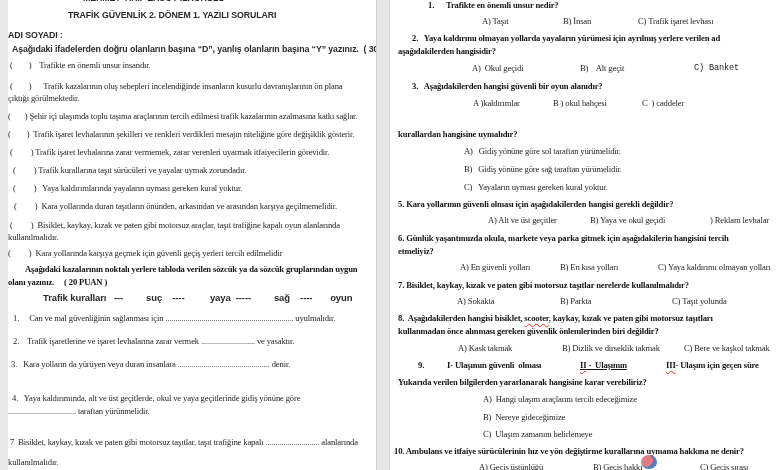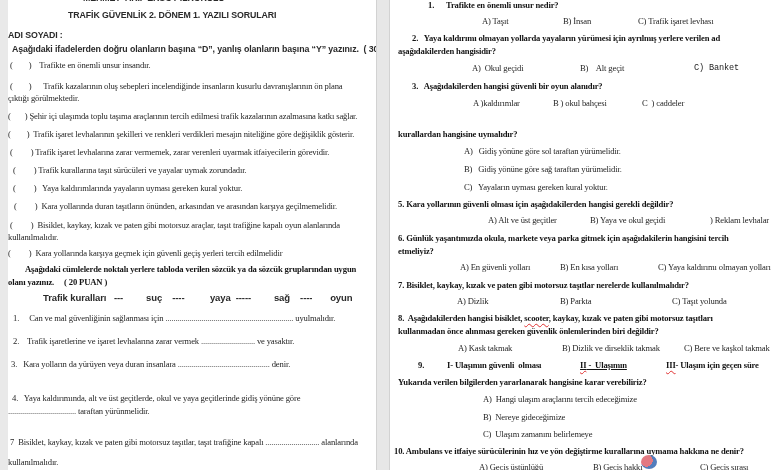--- a/index.html
+++ b/index.html
@@ -35,21 +35,21 @@
       <div class="line serif" style="left: 0px; top: 94px;">çıktığı görülmektedir.</div>
       <div class="line serif" style="left: 0px; top: 112px;">(       ) Şehir içi ulaşımda toplu taşıma araçlarının tercih edilmesi trafik kazalarının azalmasına katkı sağlar.</div>
       <div class="line serif" style="left: 0px; top: 130px;">(        )  Trafik işaret levhalarının şekilleri ve renkleri verdikleri mesajın niteliğine göre değişiklik gösterir.</div>
       <div class="line serif" style="left: 2px; top: 148px;">(         ) Trafik işaret levhalarına zarar vermemek, zarar verenleri uyarmak itfaiyecilerin görevidir.</div>
       <div class="line serif" style="left: 5px; top: 166px;">(         ) Trafik kurallarına taşıt sürücüleri ve yayalar uymak zorundadır.</div>
       <div class="line serif" style="left: 5px; top: 184px;">(         )   Yaya kaldırımlarında yayaların uyması gereken kural yoktur.</div>
       <div class="line serif" style="left: 6px; top: 202px;">(         )  Kara yollarında duran taşıtların önünden, arkasından ve arasından karşıya geçilmemelidir.</div>
       <div class="line serif" style="left: 2px; top: 221px;">(         )  Bisiklet, kaykay, kızak ve paten gibi motorsuz araçlar, taşıt trafiğine kapalı oyun alanlarında</div>
       <div class="line serif" style="left: 0px; top: 233px;">kullanılmalıdır.</div>
       <div class="line serif" style="left: 0px; top: 249px;">(         )  Kara yollarında karşıya geçmek için güvenli geçiş yerleri tercih edilmelidir</div>
-      <div class="line serif-bold" style="left: 17px; top: 265px;">Aşağıdaki cümlelerde noktalı yerlere tabloda verilen sözcük ya da sözcük gruplarından uygun</div>
+      <div class="line serif-bold" style="left: 17px; top: 265px;">Aşağıdaki kazalarının noktalı yerlere tabloda verilen sözcük ya da sözcük gruplarından uygun</div>
       <div class="line serif-bold" style="left: 0px; top: 278px;">olanı yazınız.     ( 20 PUAN )</div>
       <div class="line sans-bold" style="left: 35px; top: 293px; font-size: 9.5px;">Trafik kuralları   ---         suç    ----          yaya  -----         sağ    ----       oyun</div>
       <div class="line serif" style="left: 5px; top: 314px;">1.     Can ve mal güvenliğinin sağlanması için ................................................................ uyulmalıdır.</div>
       <div class="line serif" style="left: 5px; top: 337px;">2.    Trafik işaretlerine ve işaret levhalarına zarar vermek ........................... ve yasaktır.</div>
       <div class="line serif" style="left: 3px; top: 360px;">3.   Kara yolların da yürüyen veya duran insanlara .............................................. denir.</div>
       <div class="line serif" style="left: 4px; top: 394px;">4.   Yaya kaldırımında, alt ve üst geçitlerde, okul ve yaya geçitlerinde gidiş yönüne göre</div>
       <div class="line serif" style="left: 0px; top: 407px;">.................................. taraftan yürünmelidir.</div>
       <div class="line serif" style="left: 2px; top: 438px;">7  Bisiklet, kaykay, kızak ve paten gibi motorsuz taşıtlar, taşıt trafiğine kapalı ........................... alanlarında</div>
       <div class="line serif" style="left: 0px; top: 458px;">kullanılmalıdır.</div>
     </div>
@@ -76,21 +76,21 @@
       <div class="line serif-bold" style="left: 8px; top: 200px;">5. Kara yollarının güvenli olması için aşağıdakilerden hangisi gerekli değildir?</div>
       <div class="line serif" style="left: 98px; top: 216px;">A) Alt ve üst geçitler</div>
       <div class="line serif" style="left: 200px; top: 216px;">B) Yaya ve okul geçidi</div>
       <div class="line serif" style="left: 320px; top: 216px;">) Reklam levhalar</div>
       <div class="line serif-bold" style="left: 8px; top: 234px;">6. Günlük yaşantımızda okula, markete veya parka gitmek için aşağıdakilerin hangisini tercih</div>
       <div class="line serif-bold" style="left: 8px; top: 247px;">etmeliyiz?</div>
       <div class="line serif" style="left: 70px; top: 263px;">A) En güvenli yolları</div>
       <div class="line serif" style="left: 170px; top: 263px;">B) En kısa yolları</div>
       <div class="line serif" style="left: 268px; top: 263px;">C) Yaya kaldırımı olmayan yolları</div>
       <div class="line serif-bold" style="left: 8px; top: 281px;">7. Bisiklet, kaykay, kızak ve paten gibi motorsuz taşıtlar nerelerde kullanılmalıdır?</div>
-      <div class="line serif" style="left: 67px; top: 297px;">A) Dizlik</div>
+      <div class="line serif" style="left: 67px; top: 297px;">A) Sokakta</div>
       <div class="line serif" style="left: 170px; top: 297px;">B) Parkta</div>
       <div class="line serif" style="left: 282px; top: 297px;">C) Taşıt yolunda</div>
       <div class="line serif-bold" style="left: 8px; top: 314px;"><span>8.  Aşağıdakilerden hangisi bisiklet, </span><span class="red-u">scooter</span><span>, kaykay, kızak ve paten gibi motorsuz taşıtları</span></div>
       <div class="line serif-bold" style="left: 8px; top: 327px;">kullanmadan önce alınması gereken güvenlik önlemlerinden biri değildir?</div>
       <div class="line serif" style="left: 68px; top: 344px;">A) Kask takmak</div>
       <div class="line serif" style="left: 172px; top: 344px;">B) Dizlik ve dirseklik takmak</div>
       <div class="line serif" style="left: 294px; top: 344px;">C) Bere ve kaşkol takmak</div>
       <div class="line serif-bold" style="left: 28px; top: 361px;">9.</div>
       <div class="line serif-bold" style="left: 57px; top: 361px;">I- Ulaşımın güvenli  olması</div>
       <div class="line serif-bold" style="left: 190px; top: 361px; text-decoration: underline;"><span class="red-u">II</span><span> -  Ulaşımın</span></div>

